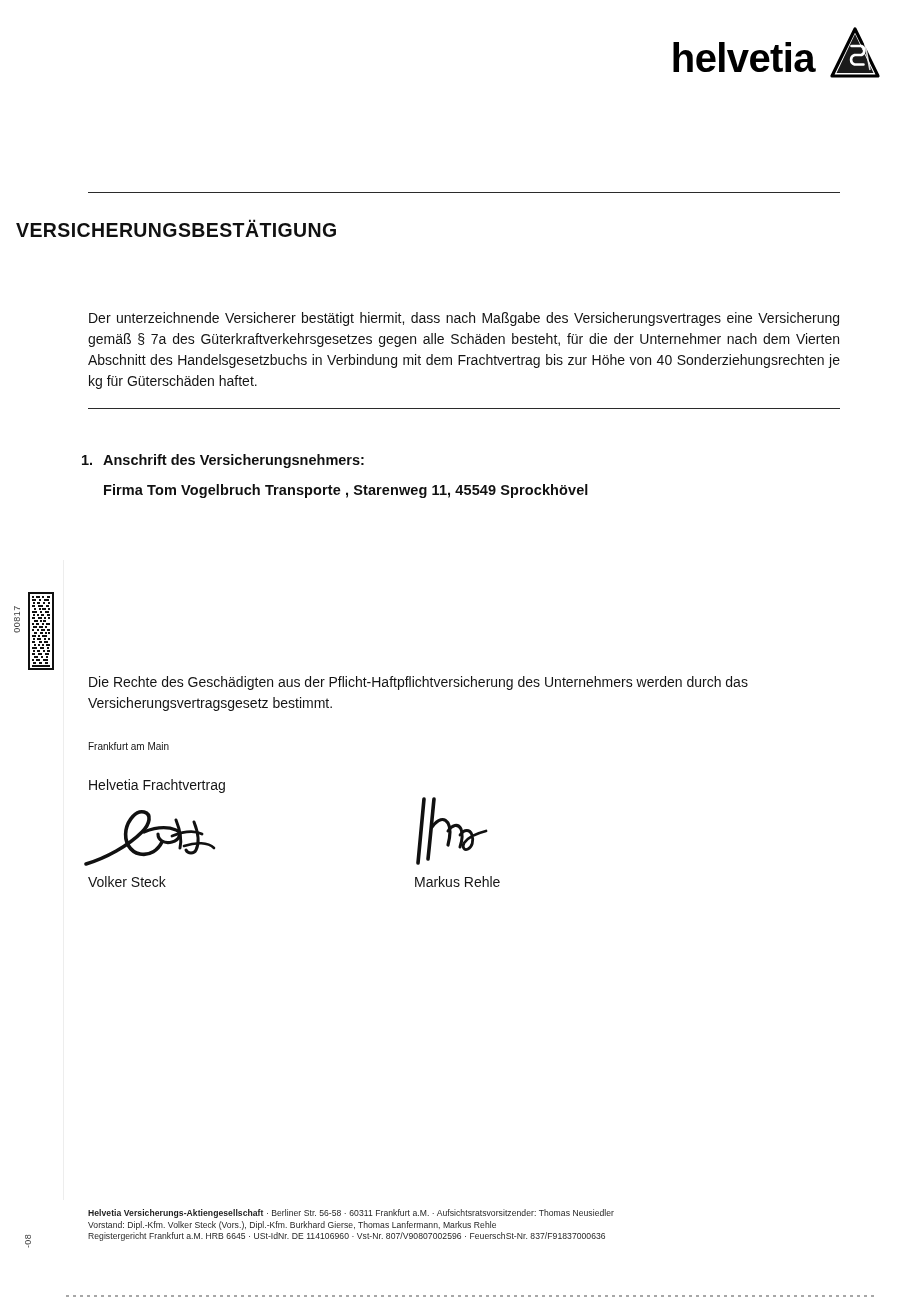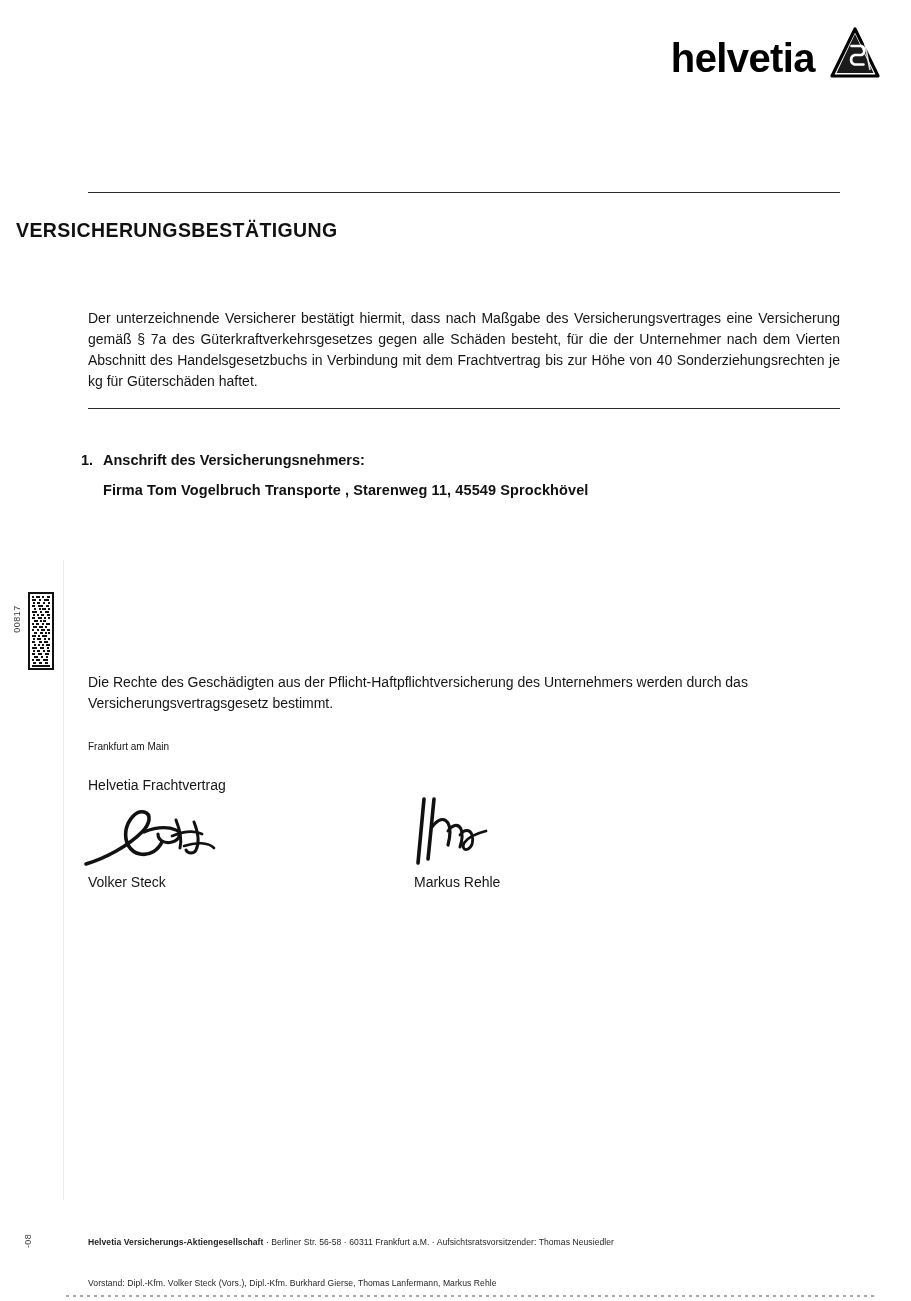--- a/index.html
+++ b/index.html
@@ -180,21 +180,21 @@
   .footer {
     position: absolute;
     left: 88px;
     top: 1208px;
     width: 760px;
     font-size: 8.6px;
     line-height: 11.6px;
     color: #1f1f1f;
     letter-spacing: 0.05px;
   }
-  .footer div { white-space: nowrap; margin-top: 29px; }
+  .footer div { white-space: nowrap; }
   .footer .f1 { font-weight: bold; }
   .footer .f1 .reg { font-weight: normal; }
 
   .page-code {
     position: absolute;
     left: 8px;
     top: 1236px;
     width: 40px;
     font-size: 9px;
     color: #3d3d3d;
@@ -373,19 +373,20 @@
         <path d="M38 34 C42 28 48 26 51 32 C53 37 52 44 50 50" stroke-width="3"></path>
         <path d="M50 38 C54 32 60 32 62 38 C64 44 62 50 58 52 C54 54 52 50 54 46 C58 40 68 36 76 34" stroke-width="2.8"></path>
       </g>
     </svg>
   </div>
   <div class="sig-name right">Markus Rehle</div>
 
   <div class="footer">
     <div class="f1"><span>Helvetia Versicherungs-Aktiengesellschaft</span><span class="reg"> · Berliner Str. 56-58 · 60311 Frankfurt a.M. · Aufsichtsratsvorsitzender: Thomas Neusiedler</span></div>
     <div>Vorstand: Dipl.-Kfm. Volker Steck (Vors.), Dipl.-Kfm. Burkhard Gierse, Thomas Lanfermann, Markus Rehle</div>
+    <div>Registergericht Frankfurt a.M. HRB 6645 · USt-IdNr. DE 114106960 · Vst-Nr. 807/V90807002596 · FeuerschSt-Nr.  837/F91837000636</div>
   </div>
 
   <div class="page-code">-08</div>
 
   <div class="scan-edge-left"></div>
   <div class="scan-edge-bottom"></div>
 </div>
 
 </body></html>

